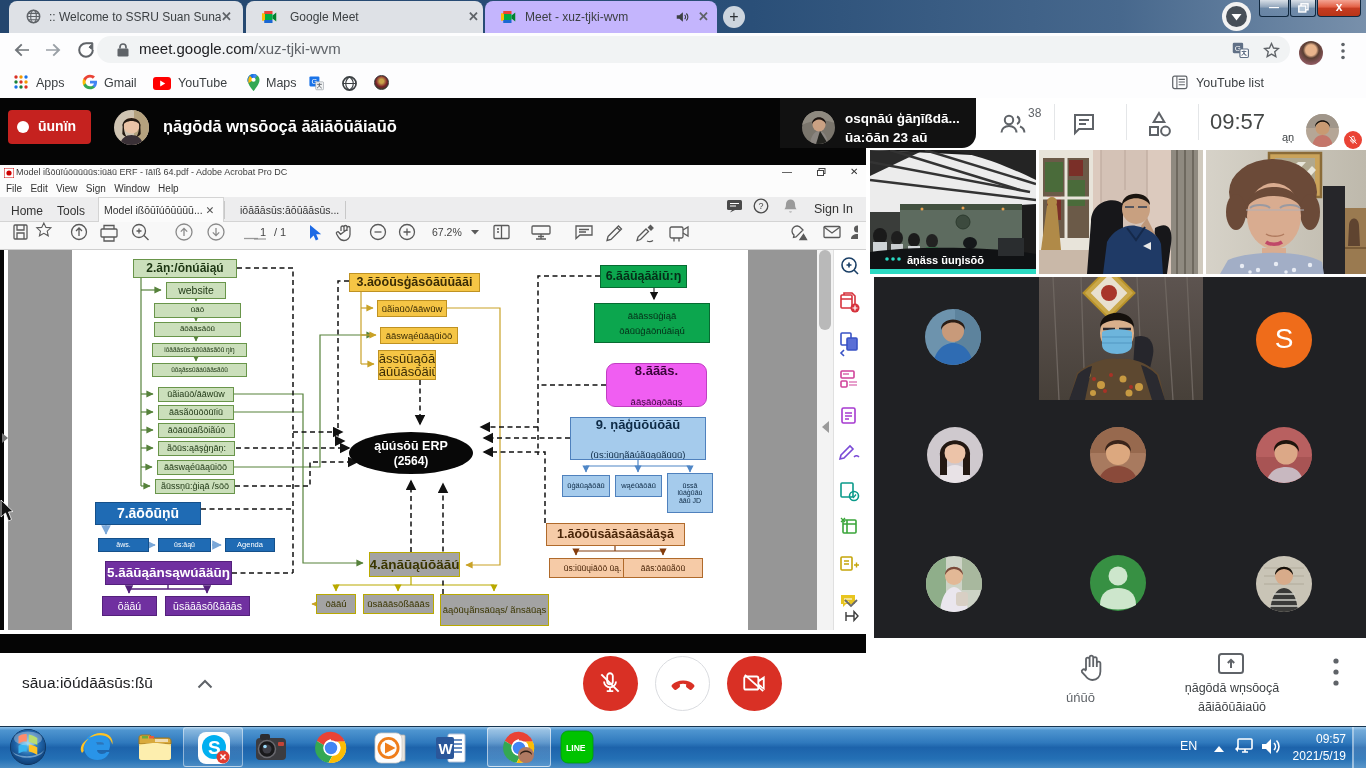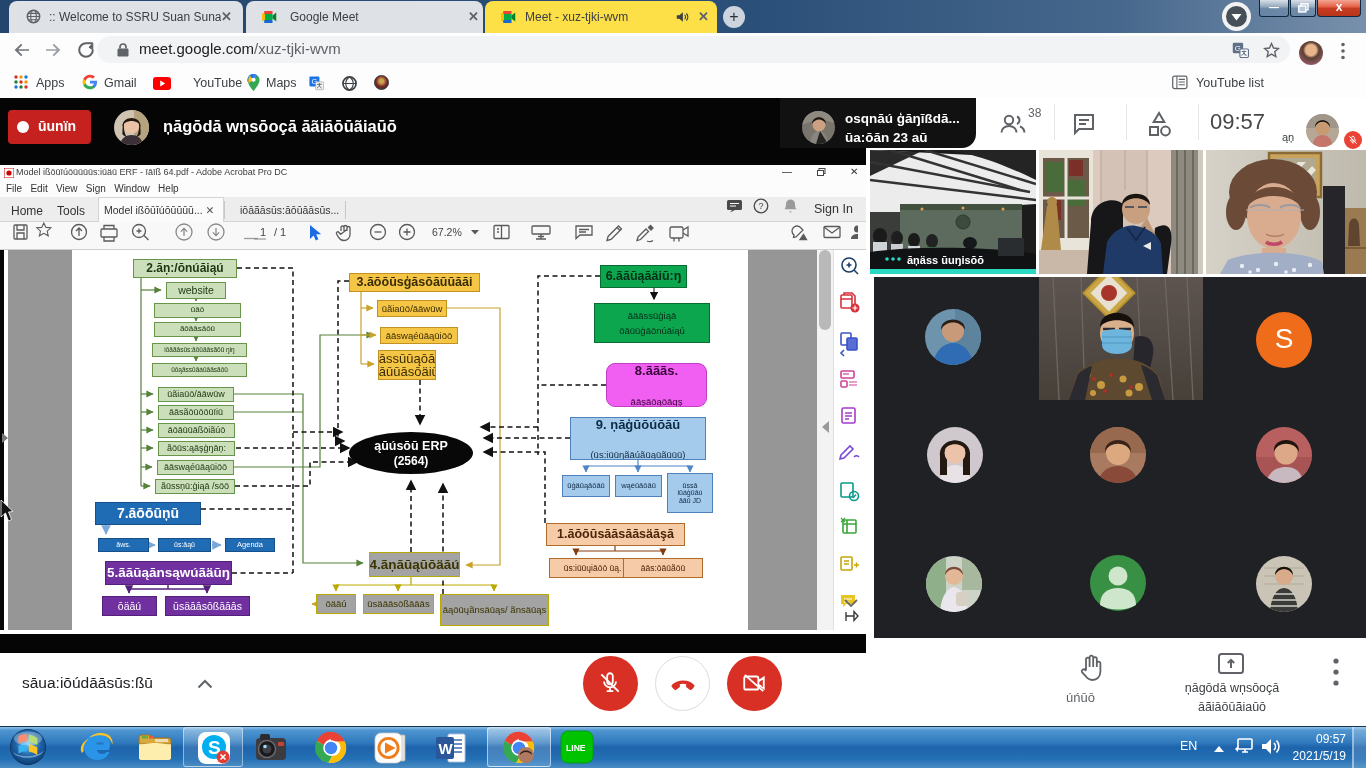--- a/index.html
+++ b/index.html
@@ -1,20 +1,20 @@
 <!DOCTYPE html>
 <html><head><meta charset="utf-8">
 <style>
 *{margin:0;padding:0;box-sizing:border-box;font-family:"Liberation Sans",sans-serif;}
 html,body{width:1366px;height:768px;overflow:hidden;background:#fff;position:relative;}
 .abs{position:absolute;}
 
 #titlebar{left:0;top:0;width:1366px;height:33px;background:linear-gradient(90deg,#24466e 0%,#2a4f78 55%,#47688d 82%,#7890ab 100%);}
 .tab{top:1px;height:32px;border-radius:8px 8px 0 0;background:#dee1e6;color:#3c4043;font-size:12px;}
-.tab.active{background:#fde047;}
+.tab.active{background:#c4b5fd;}
 .tabtxt{top:9px;white-space:nowrap;overflow:hidden;}
 .tabx{color:#5f6368;font-size:13px;font-weight:700;top:8px;}
 
 .wbtn{top:0;height:17px;border:1px solid #10283f;border-top:none;background:linear-gradient(180deg,rgba(255,255,255,.75),rgba(255,255,255,.28) 45%,rgba(130,160,190,.25) 50%,rgba(110,140,175,.35));color:#fff;text-align:center;font-size:10px;line-height:15px;}
 
 #navbar{left:0;top:33px;width:1366px;height:33px;background:#fdfdfe;}
 #omni{left:97px;top:36px;width:1193px;height:27px;border-radius:14px;background:#f1f3f4;}
 
 #bookmarks{left:0;top:66px;width:1366px;height:32px;background:#fdfdfe;}
 .bmtxt{font-size:12.5px;color:#3c4043;top:76px;}
@@ -155,21 +155,21 @@
     <path fill="#4285F4" d="M45.1 24.5c0-1.6-.1-3.1-.4-4.5H24v8.5h11.8c-.5 2.8-2.1 5.1-4.4 6.7v5.6h7.2c4.2-3.9 6.5-9.6 6.5-16.3z"></path>
     <path fill="#34A853" d="M24 46c6 0 11.1-2 14.8-5.4l-7.2-5.6c-2 1.3-4.6 2.1-7.6 2.1-5.8 0-10.8-3.9-12.5-9.2H4v5.8C7.7 41 15.2 46 24 46z"></path>
     <path fill="#FBBC05" d="M11.5 27.9c-.5-1.3-.7-2.6-.7-4s.3-2.7.7-4v-5.8H4C2.5 17 1.7 20.4 1.7 24s.8 7 2.3 9.9l7.5-6z"></path>
     <path fill="#EA4335" d="M24 10.8c3.3 0 6.2 1.1 8.5 3.3l6.4-6.4C35.1 4.1 30 2 24 2 15.2 2 7.7 7 4 14.1l7.5 5.8c1.8-5.3 6.7-9.1 12.5-9.1z"></path>
   </svg>
 <div class="abs bmtxt" style="left:104px;">Gmail</div>
 <svg class="abs" style="left:153px;top:77px;" width="18" height="13" viewBox="0 0 18 13">
     <rect width="18" height="13" rx="3" fill="#f00"></rect>
     <path d="M7.2 3.4l5 3.1-5 3.1z" fill="#fff"></path>
   </svg>
-<div class="abs bmtxt" style="left:178px;margin-left:15px;">YouTube</div>
+<div class="abs bmtxt" style="left:178px;">YouTube</div>
 <svg class="abs" style="left:247px;top:74px;" width="13" height="17" viewBox="0 0 24 34">
     <path d="M12 0C5.4 0 0 5.4 0 12c0 9 12 22 12 22s12-13 12-22C24 5.4 18.6 0 12 0z" fill="#34a853"></path>
     <path d="M12 0C5.4 0 0 5.4 0 12c0 2 .6 4.2 1.6 6.3L19 3.7C17 1.4 14.6 0 12 0z" fill="#1a73e8"></path>
     <path d="M12 0v12l7-8.3C17.1 1.4 14.6 0 12 0z" fill="#4285f4"></path>
     <path d="M1.6 18.3L12 12 5 3.7C3 6 1.6 9 1.6 12c0 2 .2 4.2 0 6.3z" fill="#fbbc05"></path>
     <circle cx="12" cy="11.5" r="4.2" fill="#fff"></circle>
   </svg>
 <div class="abs bmtxt" style="left:266px;">Maps</div>
 <svg class="abs" style="left:309px;top:76px;" width="15" height="15" viewBox="0 0 18 18">
     <rect x="0.5" y="0.5" width="12" height="12" rx="1.4" fill="#1a73e8"></rect>

